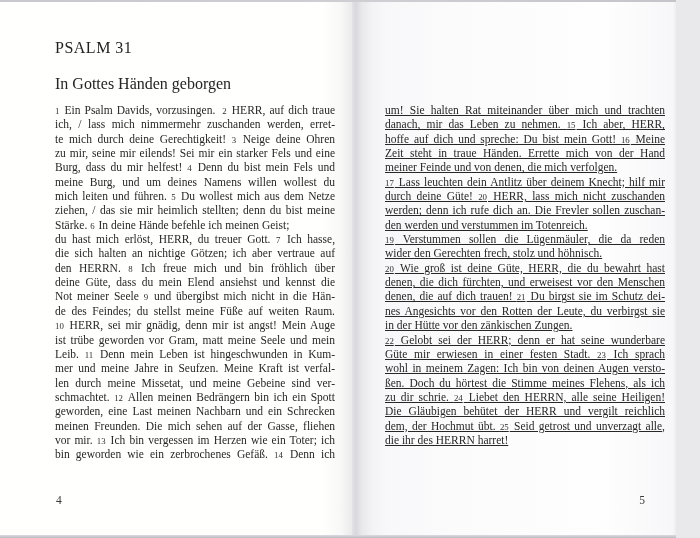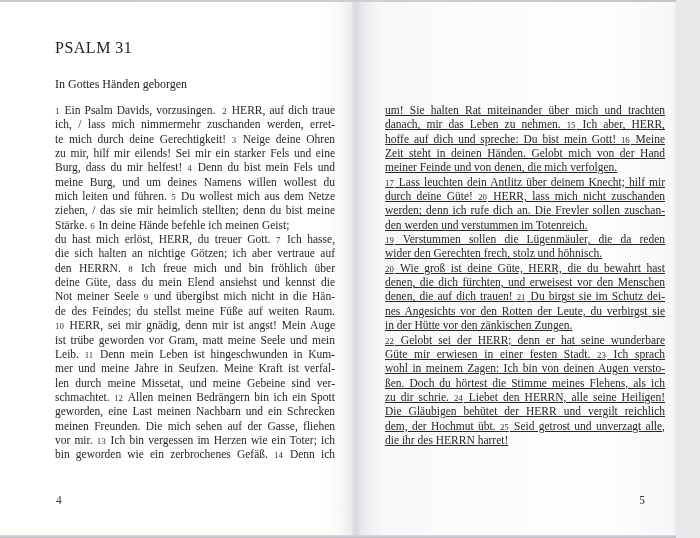--- a/index.html
+++ b/index.html
@@ -27,21 +27,21 @@
       rgba(115,110,122,0.03) 78%,
       rgba(115,110,122,0) 100%);}
   .page{position:absolute;width:280px;}
   .page-left{left:55px;top:38px;}
   .page-right{left:385px;top:103px;}
   h1.psalm-heading{
     margin:0;padding:0;
     font-size:16px;line-height:20px;font-weight:normal;
     letter-spacing:0.5px;color:#1f1f1f;
   }
-  .subtitle{margin-top:18px;font-size:12px;line-height:16px;color:#242424;}
+  .subtitle{margin-top:18px;font-size:16px;line-height:16px;color:#242424;}
   .body{margin-top:11px;font-size:11.5px;line-height:14.35px;}
   .page-right .body{margin-top:0;text-decoration:underline;}
   .line{
     white-space:nowrap;
     text-align:justify;
     text-align-last:justify;
     text-justify:inter-word;
     height:14.35px;
   }
   .line.short{text-align:right;text-align-last:left;}
@@ -60,21 +60,21 @@
   <div class="edge-top"></div>
   <div class="edge-bottom"></div>
 
   <div class="page page-left">
     <h1 class="psalm-heading">PSALM 31</h1>
     <div class="subtitle">In Gottes Händen geborgen</div>
     <div class="body" id="left-lines">
         <div class="line"><span class="vn">1</span> Ein Psalm Davids, vorzusingen. <span class="vn">2</span> HERR, auf dich traue</div>
         <div class="line">ich, / lass mich nimmermehr zuschanden werden, erret-</div>
         <div class="line">te mich durch deine Gerechtigkeit! <span class="vn">3</span> Neige deine Ohren</div>
-        <div class="line">zu mir, hilf mir eilends! Sei mir ein starker Fels und eine</div>
+        <div class="line">zu mir, seine mir eilends! Sei mir ein starker Fels und eine</div>
         <div class="line">Burg, dass du mir helfest! <span class="vn">4</span> Denn du bist mein Fels und</div>
         <div class="line">meine Burg, und um deines Namens willen wollest du</div>
         <div class="line">mich leiten und führen. <span class="vn">5</span> Du wollest mich aus dem Netze</div>
         <div class="line">ziehen, / das sie mir heimlich stellten; denn du bist meine</div>
         <div class="line short">Stärke. <span class="vn">6</span> In deine Hände befehle ich meinen Geist;</div>
         <div class="line">du hast mich erlöst, HERR, du treuer Gott. <span class="vn">7</span> Ich hasse,</div>
         <div class="line">die sich halten an nichtige Götzen; ich aber vertraue auf</div>
         <div class="line">den HERRN. <span class="vn">8</span> Ich freue mich und bin fröhlich über</div>
         <div class="line">deine Güte, dass du mein Elend ansiehst und kennst die</div>
         <div class="line">Not meiner Seele <span class="vn">9</span> und übergibst mich nicht in die Hän-</div>
@@ -90,21 +90,21 @@
         <div class="line">vor mir. <span class="vn">13</span> Ich bin vergessen im Herzen wie ein Toter; ich</div>
         <div class="line">bin geworden wie ein zerbrochenes Gefäß. <span class="vn">14</span> Denn ich</div>
       </div>
   </div>
 
   <div class="page page-right">
     <div class="body" id="right-lines">
         <div class="line">um! Sie halten Rat miteinander über mich und trachten</div>
         <div class="line">danach, mir das Leben zu nehmen. <span class="vn">15</span> Ich aber, HERR,</div>
         <div class="line">hoffe auf dich und spreche: Du bist mein Gott! <span class="vn">16</span> Meine</div>
-        <div class="line">Zeit steht in deinen Händen. Gelobt mich von der Hand</div>
+        <div class="line">Zeit steht in traue Händen. Errette mich von der Hand</div>
         <div class="line short">meiner Feinde und von denen, die mich verfolgen.</div>
         <div class="line"><span class="vn">17</span> Lass leuchten dein Antlitz über deinem Knecht; hilf mir</div>
         <div class="line">durch deine Güte! <span class="vn">20</span> HERR, lass mich nicht zuschanden</div>
         <div class="line">werden; denn ich rufe dich an. Die Frevler sollen zuschan-</div>
         <div class="line short">den werden und verstummen im Totenreich.</div>
         <div class="line"><span class="vn">19</span> Verstummen sollen die Lügenmäuler, die da reden</div>
         <div class="line short">wider den Gerechten frech, stolz und höhnisch.</div>
         <div class="line"><span class="vn">20</span> Wie groß ist deine Güte, HERR, die du bewahrt hast</div>
         <div class="line">denen, die dich fürchten, und erweisest vor den Menschen</div>
         <div class="line">denen, die auf dich trauen! <span class="vn">21</span> Du birgst sie im Schutz dei-</div>

